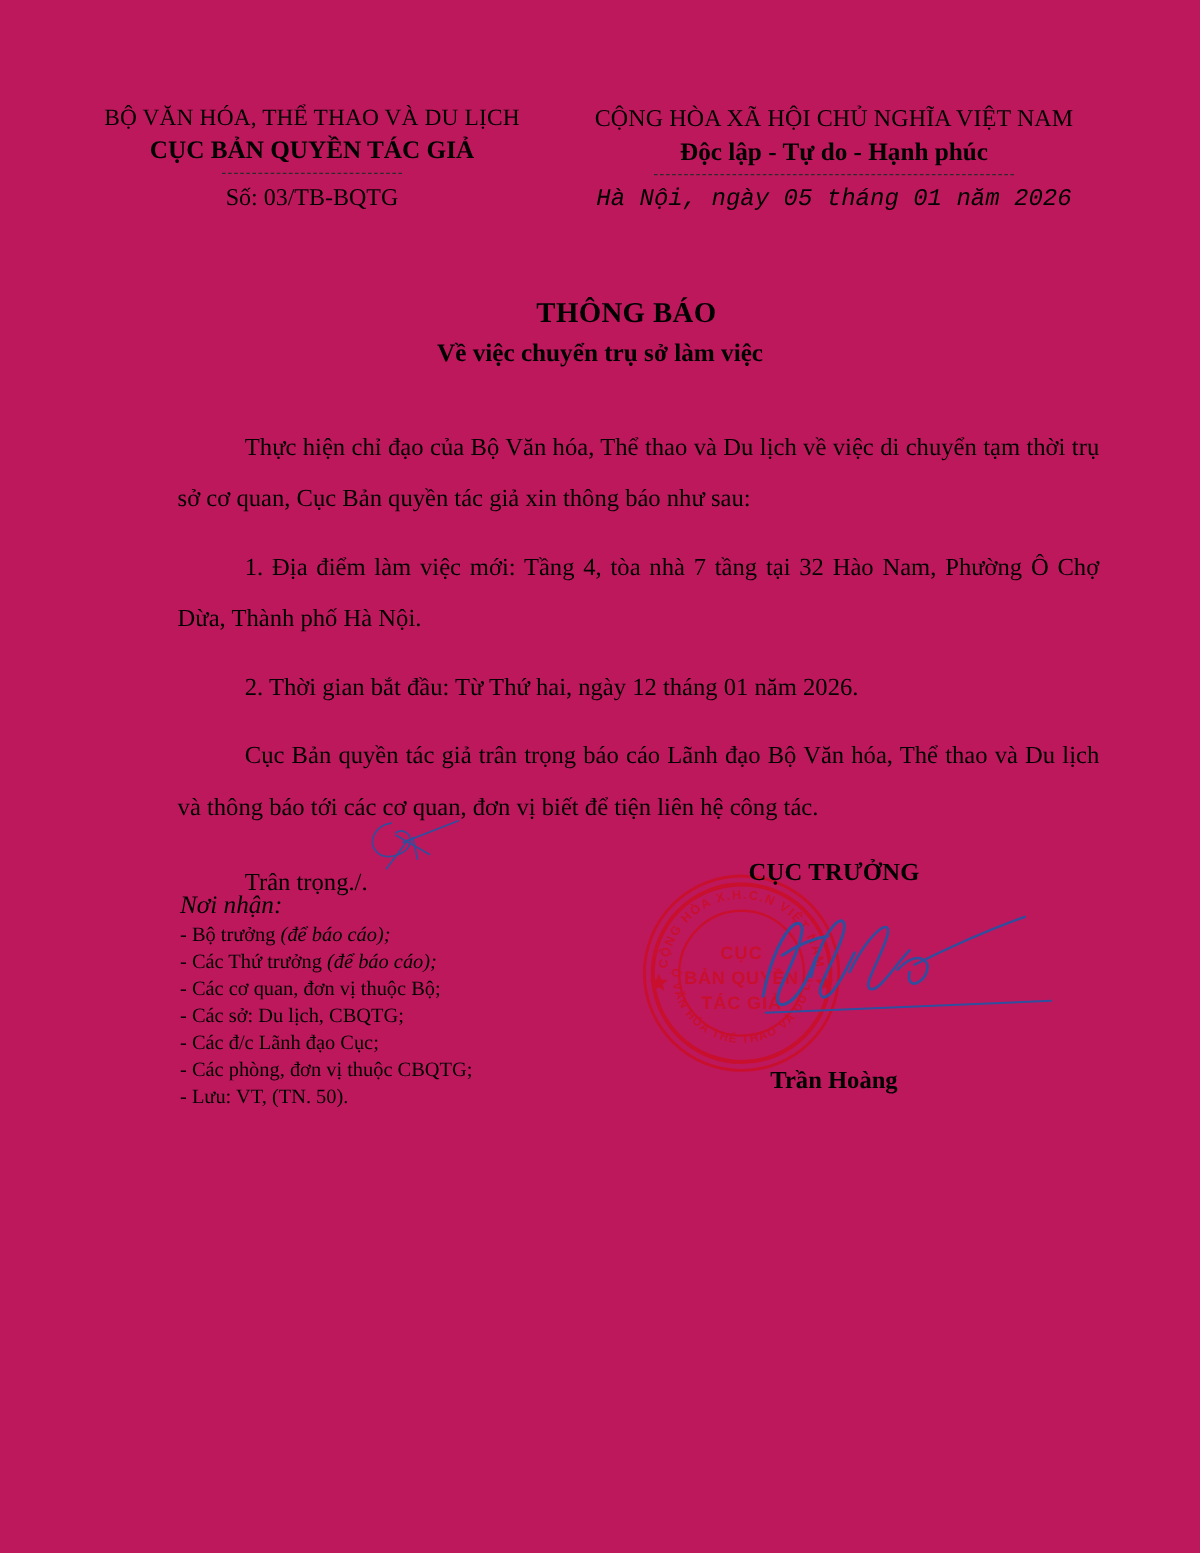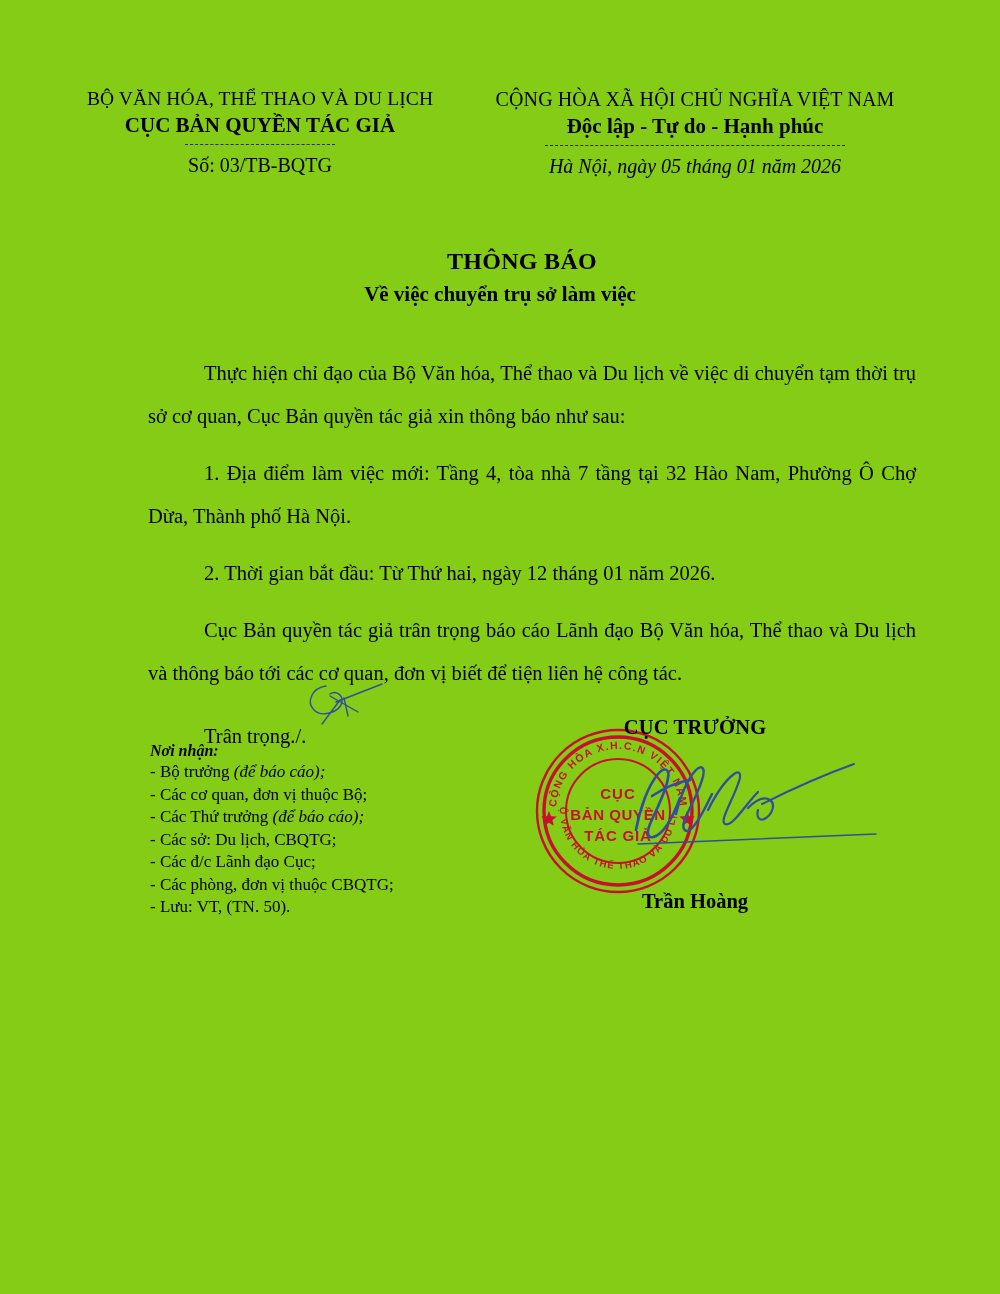--- a/index.html
+++ b/index.html
@@ -8,21 +8,21 @@
     background: #ffffff;
   }
   body {
     font-family: "Liberation Serif", "DejaVu Serif", serif;
     color: #000000;
   }
   #page {
     position: relative;
     width: 1000px;
     height: 1294px;
-    background: #84cc16;
+    background: #be185d;
     overflow: hidden;
   }
 
   
   .header {
     position: absolute;
     top: 88px;
     left: 60px;
     width: 880px;
     display: flex;
@@ -58,20 +58,21 @@
   }
   .hdr-rule.left { width: 150px; }
   .hdr-rule.right { width: 300px; }
   .hdr-sub {
     font-size: 20px;
     margin-top: 9px;
     white-space: nowrap;
   }
   .hdr-sub.italic {
     font-style: italic;
+    font-family: Liberation Mono, monospace;
   }
 
   
   .title-block {
     position: absolute;
     top: 248px;
     left: 0;
     width: 1000px;
     text-align: center;
   }
@@ -123,23 +124,23 @@
   }
 
   
   .recipients {
     position: absolute;
     top: 742px;
     left: 150px;
     width: 330px;
   }
   .rec-title {
-    font-weight: bold;
+    font-weight: normal;
     font-style: italic;
-    font-size: 16px;
+    font-size: 21px;
     margin-bottom: 1px;
   }
   .rec-item {
     font-size: 17px;
     line-height: 22.5px;
     white-space: nowrap;
   }
   .rec-item i {
     font-style: italic;
   }
@@ -227,22 +228,22 @@
       <path d="M40 30 L86 12"></path>
       <path d="M34 24 L62 40"></path>
       <path d="M44 28 L26 52"></path>
       <path d="M48 26 L52 44"></path>
     </g>
   </svg>
 
   <div class="recipients">
     <div class="rec-title">Nơi nhận:</div>
     <div class="rec-item"><span>- Bộ trưởng </span><i>(để báo cáo);</i></div>
+    <div class="rec-item"><span>- Các Thứ trưởng </span><i>(để báo cáo);</i></div>
     <div class="rec-item"><span>- Các cơ quan, đơn vị thuộc Bộ;</span><i></i></div>
-    <div class="rec-item"><span>- Các Thứ trưởng </span><i>(để báo cáo);</i></div>
     <div class="rec-item"><span>- Các sở: Du lịch, CBQTG;</span><i></i></div>
     <div class="rec-item"><span>- Các đ/c Lãnh đạo Cục;</span><i></i></div>
     <div class="rec-item"><span>- Các phòng, đơn vị thuộc CBQTG;</span><i></i></div>
     <div class="rec-item"><span>- Lưu: VT, (TN. 50).</span><i></i></div>
   </div>
 
   <div class="sign-block">
     <div class="sign-role">CỤC TRƯỞNG</div>
     <div class="sign-name">Trần Hoàng</div>
   </div>

